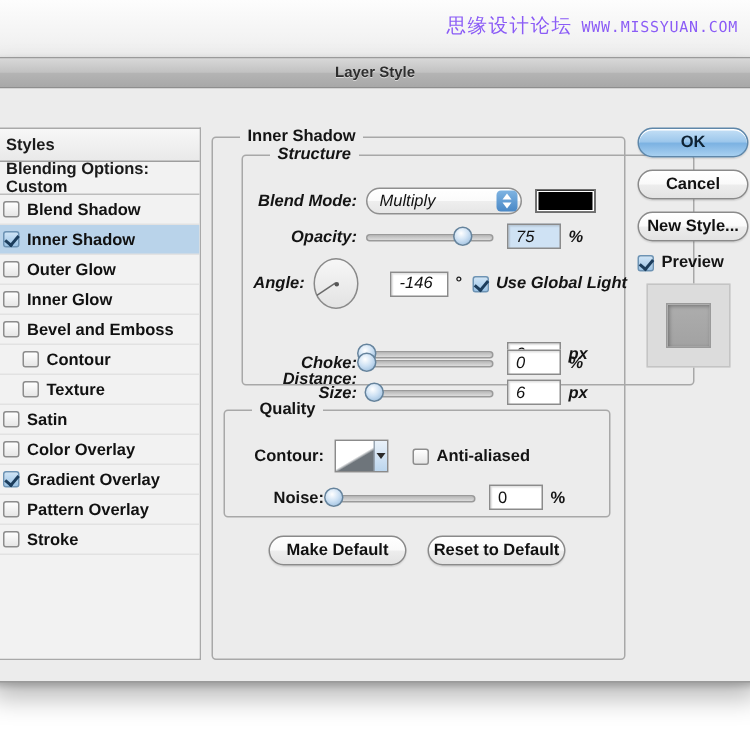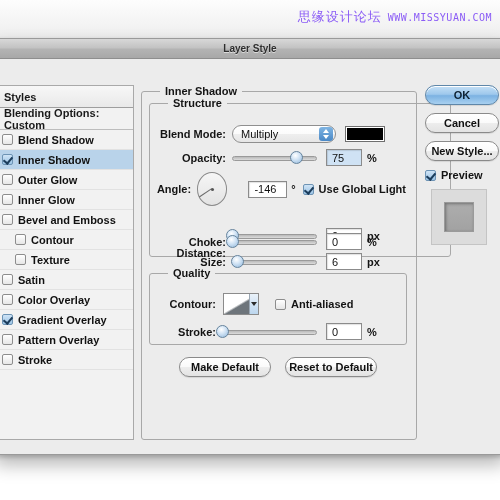--- a/index.html
+++ b/index.html
@@ -115,21 +115,21 @@
   fieldset.group {
     position:absolute; margin:0;
     border:1px solid #a8a8a8; border-radius:3px;
     background:transparent;
   }
   fieldset.group > legend {
     font-size:11px; font-weight:bold; color:#141414;
     padding:0 5px; margin-left:6px;
   }
   .grp-outer { left:0; top:0; width:276px; height:355px; }
-  .grp-struct { left:8px; top:12px; width:302px; height:160px; }
+  .grp-struct { left:20px; top:12px; width:302px; height:160px;font-style:italic; }
   .grp-quality { left:8px; top:182px; width:258px; height:78px; }
 
   .row { position:absolute; display:flex; align-items:center; }
   .lab {
     font-size:11px; color:#141414; text-align:right; font-weight:bold;
   }
 
   
   .select {
     position:relative; height:18px;
@@ -428,21 +428,21 @@
               <div class="ramp"></div>
               <div class="tab">
                   <i></i>
                 </div>
             </div>
             <div class="cb" style="margin-left:16px;"></div>
             <span class="lab" style="margin-left:5px; white-space:nowrap;">Anti-aliased</span>
           </div>
 
           <div class="row" style="left:4px; top:44px; width:248px;">
-            <span class="lab" style="width:62px;">Stroke:</span>
+            <span class="lab" style="width:62px;">Noise:</span>
             <div class="slider" style="width:95px; margin-left:6px;">
               <div class="track"></div>
               <div class="thumb" id="noise-thumb" style="left: 0%;"></div>
             </div>
             <div class="numfield" style="width:36px; margin-left:9px;">
               <span>0</span>
             </div>
             <span class="unit" style="margin-left:5px;">%</span>
           </div>
         </fieldset>

